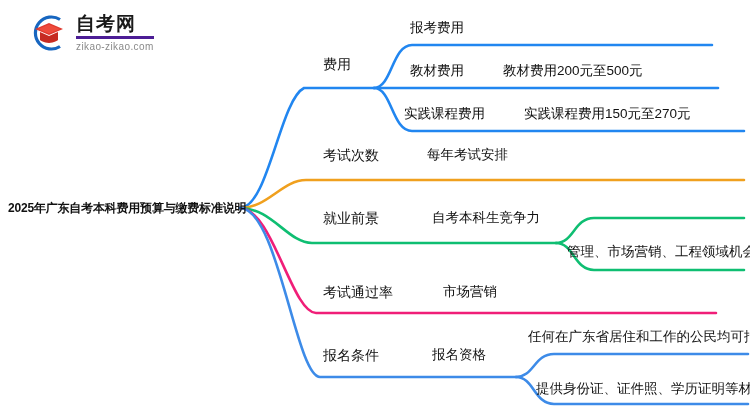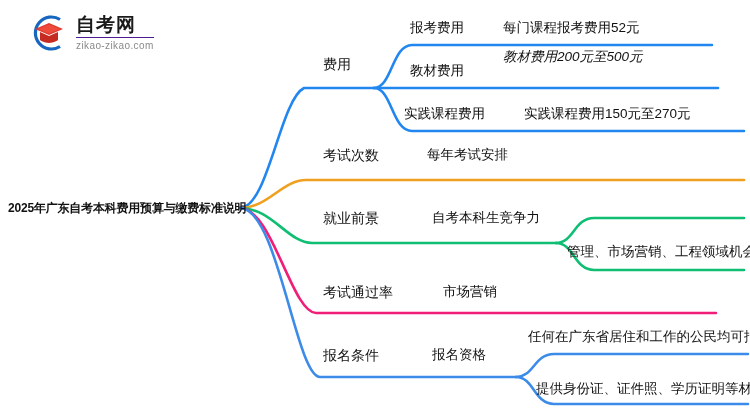--- a/index.html
+++ b/index.html
@@ -46,21 +46,21 @@
     flex-direction: column;
     justify-content: center;
     line-height: 1;
   }
   .logo-cn {
     font-size: 19px;
     font-weight: bold;
     color: #1a1a1a;
     letter-spacing: 1px;
     padding-bottom: 3px;
-    border-bottom: 1px solid #4c1d95;
+    border-bottom: 3px solid #4c1d95;
   }
   .logo-url {
     font-size: 10px;
     color: #8a8a8a;
     letter-spacing: 0.4px;
     padding-top: 3px;
   }
 
   
   .node {
@@ -129,24 +129,23 @@
       <div class="logo-cn">自考网</div>
       <div class="logo-url">zikao-zikao.com</div>
     </div>
   </div>
 
   <div class="node root-node" style="left:8px; top:202px;">2025年广东自考本科费用预算与缴费标准说明</div>
 
   <div class="node lvl1" style="left:323px; top:57px;">费用</div>
 
   <div class="node lvl2" style="left:410px; top:21px;">报考费用</div>
-  <div class="node lvl3" style="left:503px; top:21px;">每门课程报考费用52元</div>
 
   <div class="node lvl2" style="left:410px; top:64px;">教材费用</div>
-  <div class="node lvl3" style="left:503px; top:50px;font-style:italic;">教材费用200元至500元</div>
+  <div class="node lvl3" style="left:503px; top:64px;">教材费用200元至500元</div>
 
   <div class="node lvl2" style="left:404px; top:107px;">实践课程费用</div>
   <div class="node lvl3" style="left:524px; top:107px;">实践课程费用150元至270元</div>
 
   <div class="node lvl1" style="left:323px; top:148px;">考试次数</div>
   <div class="node lvl2" style="left:427px; top:148px;">每年考试安排</div>
 
   <div class="node lvl1" style="left:323px; top:211px;">就业前景</div>
   <div class="node lvl2" style="left:432px; top:211px;">自考本科生竞争力</div>
   <div class="node lvl3" style="left:567px; top:245px;">管理、市场营销、工程领域机会多</div>

